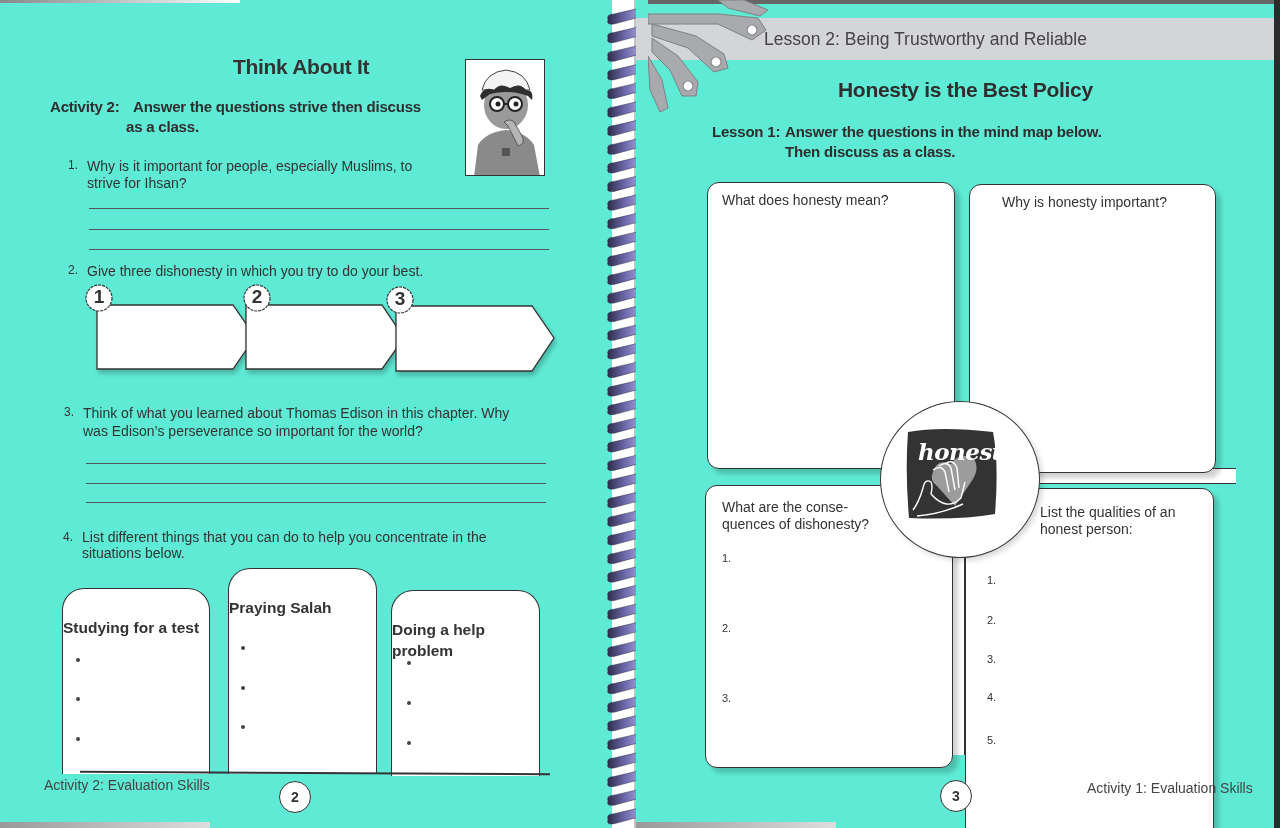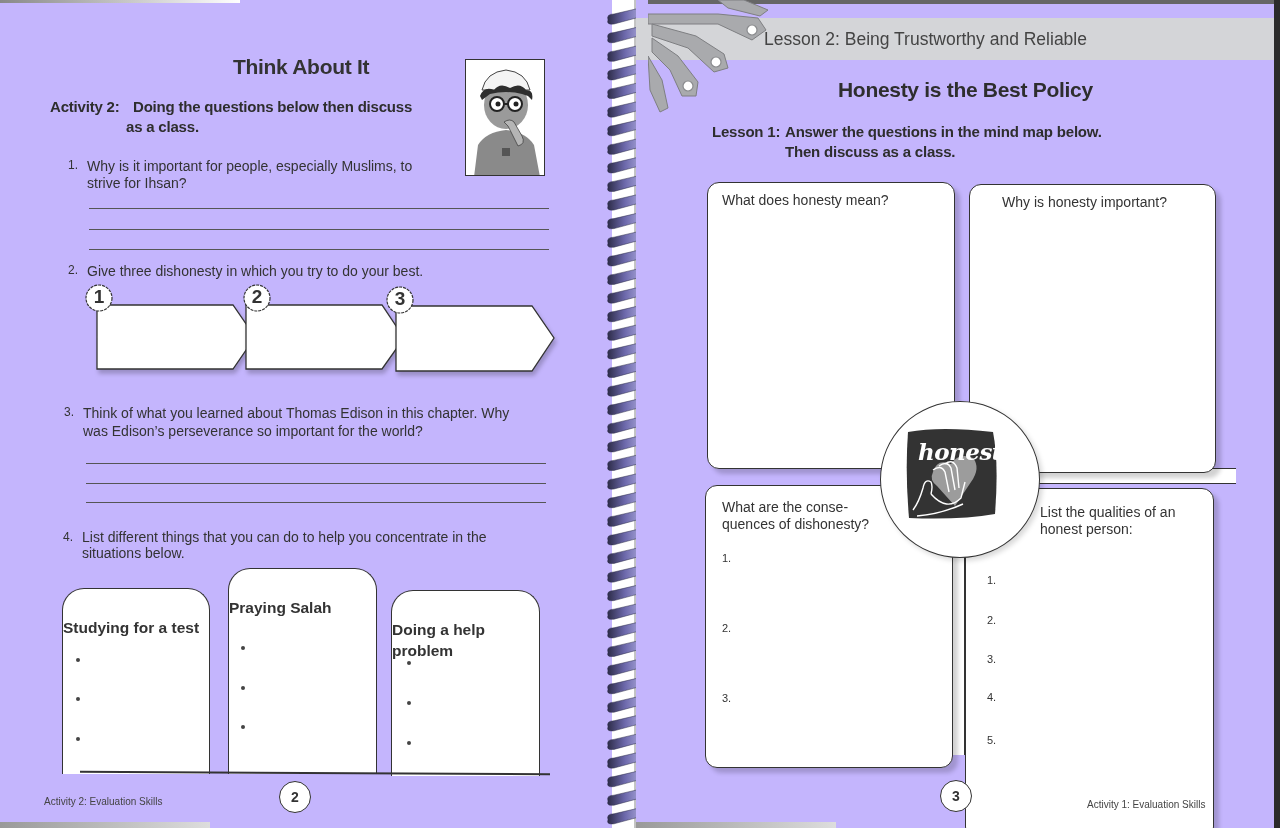--- a/index.html
+++ b/index.html
@@ -1,19 +1,19 @@
 <!DOCTYPE html>
 <html><head>
 <meta charset="utf-8">
 <style>
   * { box-sizing: border-box; margin: 0; padding: 0; }
   html, body { width: 1280px; height: 828px; overflow: hidden; background: #fff; }
   body { position: relative; font-family: "Liberation Sans", sans-serif; color: #2a2a2a; }
 
-  .page { position: absolute; top: 0; height: 828px; background: #c4b5fd; }
+  .page { position: absolute; top: 0; height: 828px; background: #5eead4; }
   .page-left { left: 0; width: 612px; }
   .page-right { left: 636px; width: 644px; }
 
   .abs { position: absolute; }
 
   
   .h-title { font-weight: bold; font-size: 21px; color: #333; letter-spacing: -0.3px; }
   .activity-head { font-weight: bold; font-size: 15px; color: #2e2e2e; letter-spacing: -0.2px; line-height: 20px; }
   .q-text { font-size: 14px; color: #333; line-height: 18px; }
   .q-num { font-size: 12px; color: #333; }
@@ -23,21 +23,21 @@
 
   .badge-num { position: absolute; width: 30px; height: 30px; }
   .badge-num span { position: absolute; left: 0; top: 3px; width: 30px; text-align: center; font-weight: bold; font-size: 19px; color: #333; }
 
   .arrow-box { position: absolute; }
 
   .tab-card { position: absolute; border: 1.5px solid #333; border-bottom: none; border-radius: 22px 22px 0 0; background: #fff; }
   .tab-card .tab-title { position: absolute; left: 0; right: 0; text-align: left; font-weight: bold; font-size: 15.5px; color: #333; line-height: 21px; margin-top: 20px; }
   .bullet { position: absolute; width: 4px; height: 4px; border-radius: 50%; background: #444; }
 
-  .footer-text { font-size: 10px; color: #444; margin-top: 19px; }
+  .footer-text { font-size: 14px; color: #444; }
   .page-num { position: absolute; width: 32px; height: 32px; border: 1.3px solid #333; border-radius: 50%; text-align: center; line-height: 30px; font-weight: bold; font-size: 14px; color: #333; background: #fff; }
 
   
   .spine { position: absolute; left: 600px; top: 0; width: 48px; height: 828px; }
 
   
   .lesson-banner { position: absolute; left: 0; top: 18px; width: 640px; height: 42px; background: #d4d5d8; }
   .banner-text { font-size: 17.5px; color: #444; }
   .big-title { font-weight: bold; font-size: 21px; color: #2e2e2e; letter-spacing: -0.3px; }
   .mind-box { position: absolute; border: 1.5px solid #333; border-radius: 12px; background: #fff; box-shadow: 5px 5px 4px rgba(0,0,0,0.18); }
@@ -49,21 +49,21 @@
 </style>
 </head>
 <body>
 
 <div class="page page-left">
   <div style="position:absolute;left:0;top:0;width:240px;height:3px;background:linear-gradient(90deg,#888,#fff);"></div>
 
   <div class="abs h-title" style="left:233px;top:55px;">Think About It</div>
 
   <div class="abs activity-head" style="left:50px;top:97px;">Activity 2:</div>
-  <div class="abs activity-head" style="left:133px;top:97px;">Doing the questions below then discuss</div>
+  <div class="abs activity-head" style="left:133px;top:97px;">Answer the questions strive then discuss</div>
   <div class="abs activity-head" style="left:126px;top:117px;">as a class.</div>
 
   <div class="abs portrait" style="left:465px;top:59px;width:80px;height:117px;">
     <svg width="80" height="117" viewBox="0 0 80 117">
       <path d="M8 117 L12 85 Q20 72 40 70 Q60 72 68 85 L74 117 Z" fill="#8a8a8a"></path>
       <rect x="36" y="88" width="8" height="8" fill="#555"></rect>
       <ellipse cx="40" cy="45" rx="22" ry="24" fill="#9a9a9a"></ellipse>
       <path d="M16 30 Q20 12 40 10 Q60 12 64 30 Z" fill="#f4f4f4" stroke="#444" stroke-width="1"></path>
       <path d="M14 36 Q18 26 28 30 Q34 22 44 28 Q54 22 60 30 Q68 30 66 40 L62 36 L56 34 Q40 30 24 34 L16 40 Z" fill="#2e2e2e"></path>
       <circle cx="31" cy="44" r="7" fill="#fff" stroke="#222" stroke-width="2"></circle>

